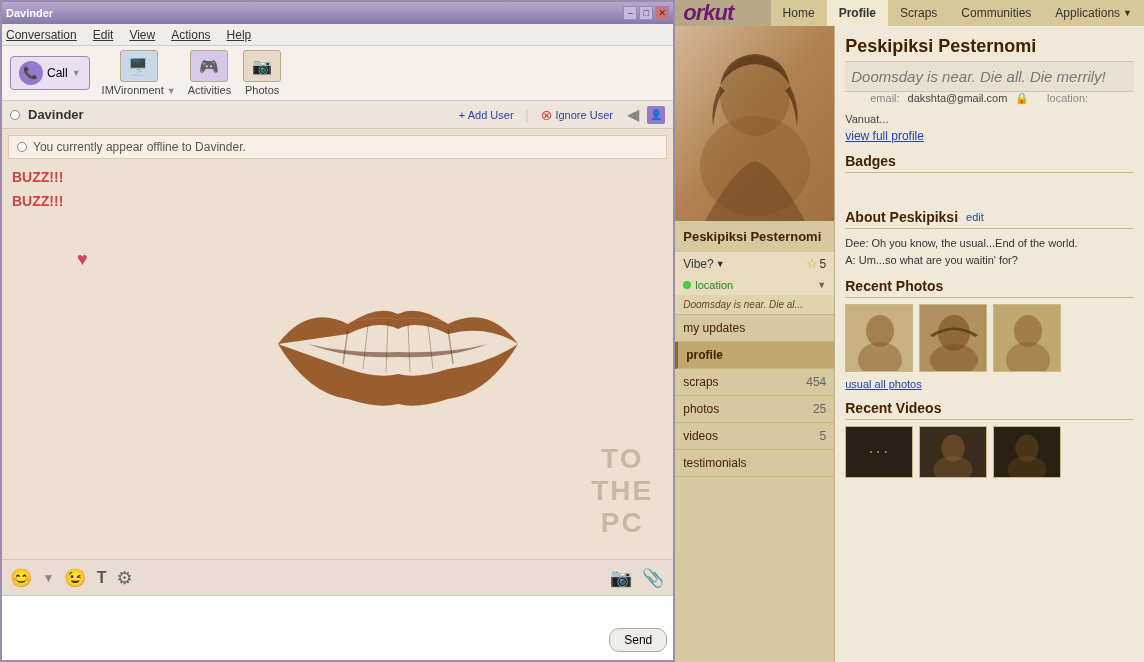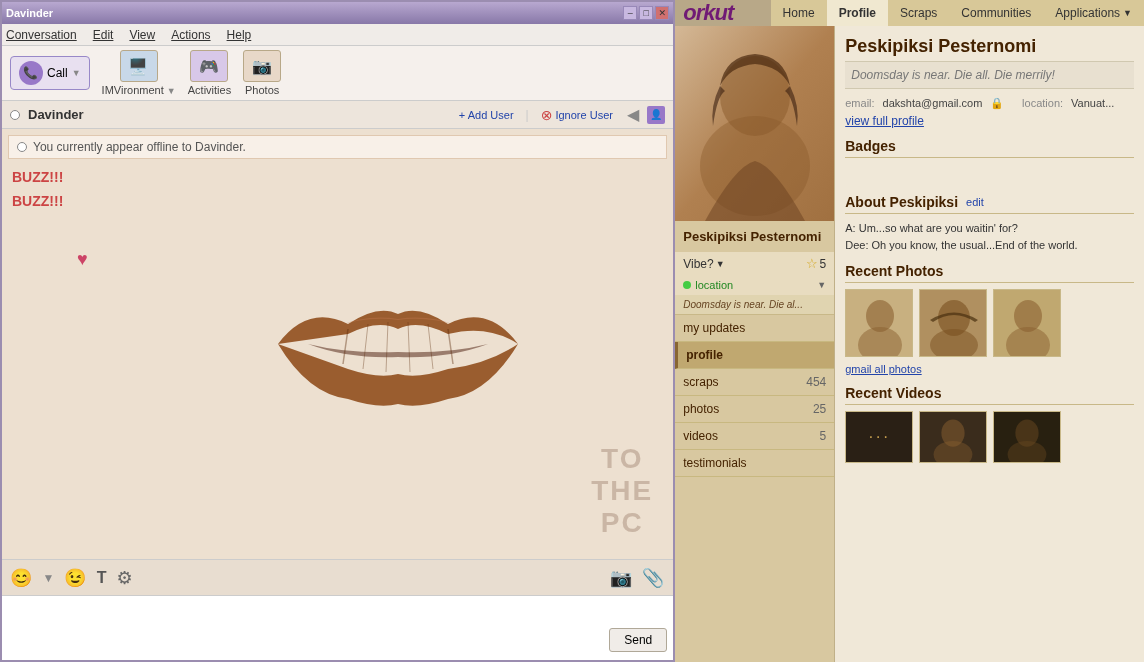--- a/index.html
+++ b/index.html
@@ -279,21 +279,21 @@
       border: none;
       outline: none;
       font-size: 12px;
       resize: none;
       background: white;
     }
 
     .send-btn {
       background: #f0ece8;
       border: 1px solid #b0a898;
-      border-radius: 3px;
+      border-radius: 10px;
       padding: 4px 14px;
       font-size: 12px;
       cursor: pointer;
       align-self: flex-end;
       margin-bottom: 2px;
     }
 
     
     .orkut-panel {
       width: 514px;
@@ -453,41 +453,41 @@
     }
 
     .profile-name-header {
       font-size: 18px;
       font-weight: bold;
       color: #442200;
       margin-bottom: 4px;
     }
 
     .profile-tagline {
-      font-size: 12px;
+      font-size: 15px;
       color: #777;
       font-style: italic;
-      margin-bottom: 8px;
       padding: 6px;
       background: #e8e0d0;
       border-top: 1px solid #d0c8b0;
       border-bottom: 1px solid #d0c8b0;
     }
 
     .profile-info-row {
       display: flex;
       gap: 8px;
       font-size: 11px;
       color: #444;
       margin-bottom: 4px;
       flex-wrap: wrap;
     }
 
     .profile-info-label {
       color: #888;
+      margin-left: 25px;
     }
 
     .profile-link {
       color: #2244aa;
       text-decoration: underline;
       cursor: pointer;
     }
 
     .section-header {
       font-size: 14px;
@@ -814,22 +814,22 @@
       <div class="section-header">Badges</div>
       <div class="badges-section"></div>
 
       <div class="section-header">
         <span class="section-header-with-link">
           <span>About Peskipiksi</span>
           <span class="edit-link">edit</span>
         </span>
       </div>
       <div class="about-text">
+        <div>Dee: Oh you know, the usual...End of the world.</div>
         <div>A: Um...so what are you waitin' for?</div>
-        <div>Dee: Oh you know, the usual...End of the world.</div>
       </div>
 
       <div class="section-header">Recent Photos</div>
       <div class="photos-grid">
         <div class="photo-thumb photo-sepia-1">
           <svg width="68" height="68" viewBox="0 0 68 68" xmlns="http://www.w3.org/2000/svg">
             <rect width="68" height="68" fill="#c8b080"></rect>
             <ellipse cx="34" cy="26" rx="14" ry="16" fill="#8a6030" opacity="0.6"></ellipse>
             <ellipse cx="34" cy="55" rx="22" ry="18" fill="#8a6030" opacity="0.5"></ellipse>
           </svg>
@@ -844,21 +844,21 @@
           </svg>
         </div>
         <div class="photo-thumb photo-sepia-3">
           <svg width="68" height="68" viewBox="0 0 68 68" xmlns="http://www.w3.org/2000/svg">
             <rect width="68" height="68" fill="#c0a870"></rect>
             <ellipse cx="34" cy="26" rx="14" ry="16" fill="#8a6030" opacity="0.6"></ellipse>
             <ellipse cx="34" cy="55" rx="22" ry="18" fill="#8a6030" opacity="0.5"></ellipse>
           </svg>
         </div>
       </div>
-      <div class="view-all-link">gmail all photos</div>
+      <div class="view-all-link">usual all photos</div>
 
       <div class="section-header" style="margin-top:10px;">Recent Videos</div>
       <div class="videos-grid">
         <div class="video-thumb" style="background:#2a2015;">
           <span class="video-dots">···</span>
         </div>
         <div class="video-thumb video-sepia">
           <svg width="68" height="52" viewBox="0 0 68 52" xmlns="http://www.w3.org/2000/svg">
             <rect width="68" height="52" fill="#3a2c1c"></rect>
             <ellipse cx="34" cy="22" rx="12" ry="14" fill="#8a6030" opacity="0.5"></ellipse>

